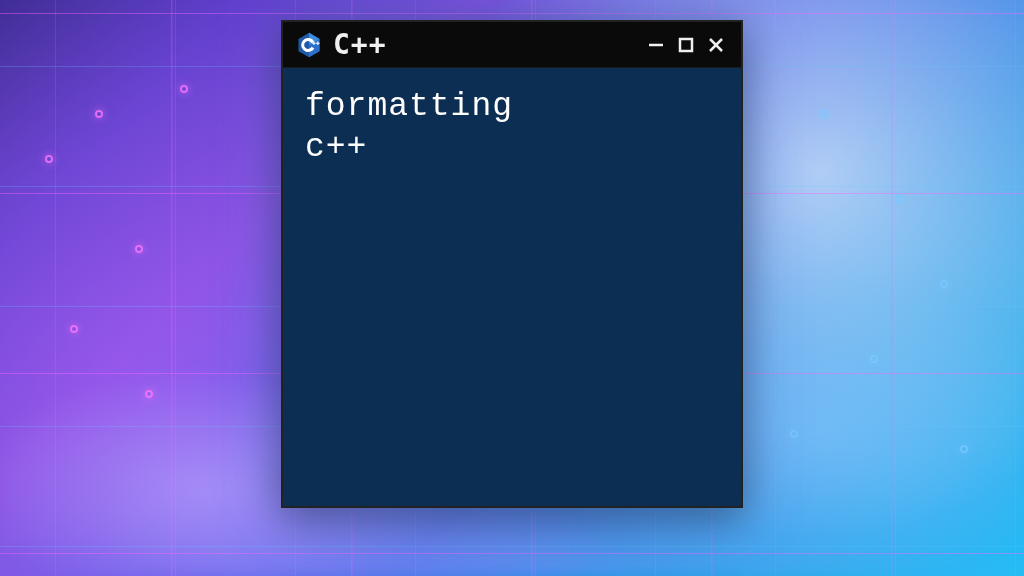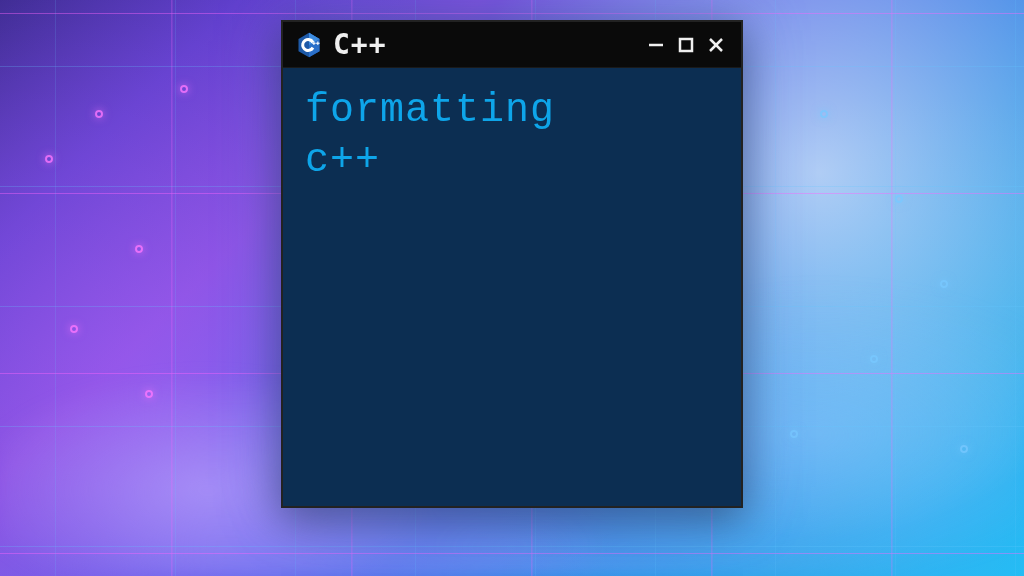--- a/index.html
+++ b/index.html
@@ -151,22 +151,22 @@
     }
 
     .content-area {
       flex: 1;
       background: #0c2e52;
       padding: 18px 22px;
     }
 
     .content-text {
       font-family: 'Consolas', 'Monaco', 'Courier New', monospace;
-      font-size: 40px;
-      color: #0ea5e9;
+      font-size: 33px;
+      color: #ffffff;
       line-height: 1.25;
       letter-spacing: 1px;
       white-space: pre-line;
     }
   </style>
 </head>
 <body>
 
 <div class="bg-overlay"></div>
 <div class="clouds"></div>

